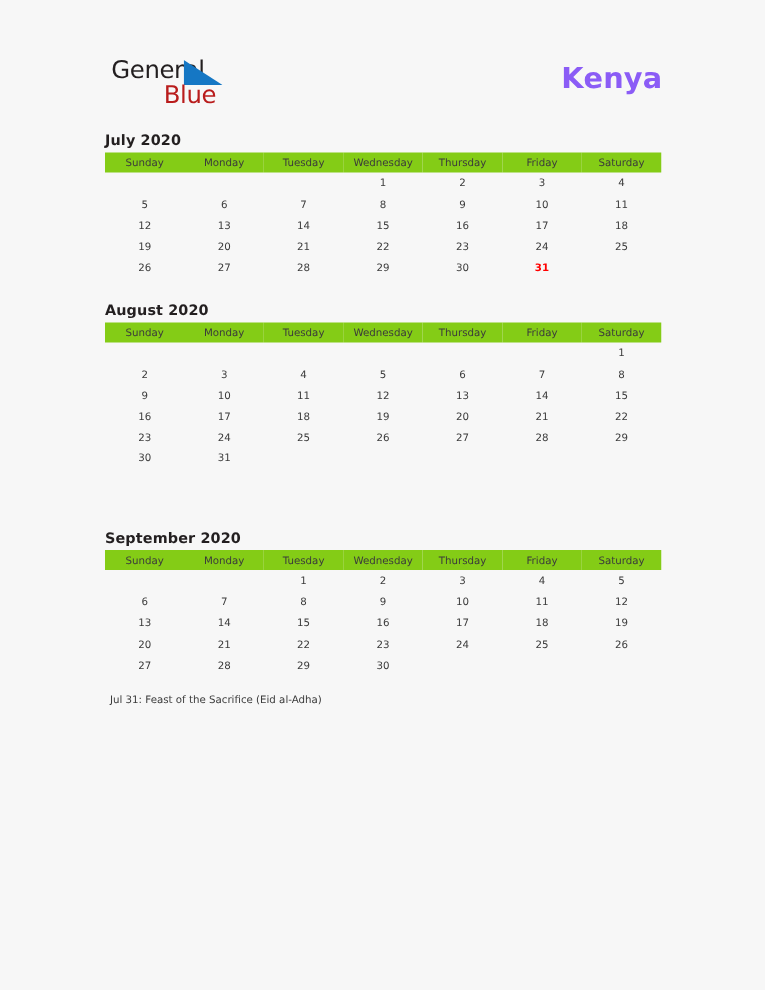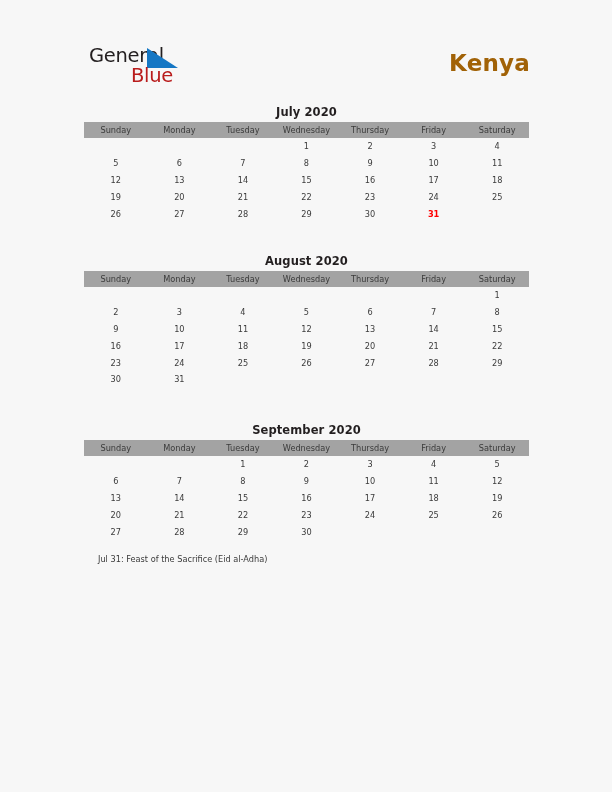--- a/index.html
+++ b/index.html
@@ -61,51 +61,50 @@
     top: 4px;
     width: 31px;
     height: 20px;
   }
   .country-title {
     position: absolute;
     right: 82px;
     top: 10px;
     font-size: 23px;
     font-weight: bold;
-    color: #a16207;
+    color: #8b5cf6;
     letter-spacing: 0.2px;
     white-space: nowrap;
   }
 
   
   .month-block {
     position: absolute;
     left: 84px;
     width: 445px;
   }
   #block-0 { top: 104px; }
-  #block-1 { top: 253px; }
+  #block-1 { top: 240px; }
   #block-2 { top: 422px; }
 
   .month-title {
-    text-align: center;
     font-size: 11.5px;
     font-weight: bold;
     color: #231f20;
     height: 18px;
     line-height: 16px;
     letter-spacing: 0.1px;
   }
   table.cal {
     border-collapse: collapse;
     width: 445px;
     table-layout: fixed;
   }
   table.cal thead th {
-    background: #a3a3a3;
+    background: #84cc16;
     font-size: 8.2px;
     font-weight: normal;
     color: #3b3b3b;
     height: 16px;
     line-height: 16px;
     padding: 0;
     text-align: center;
     border: none;
   }
   table.cal tbody td {
@@ -124,21 +123,20 @@
   table.cal tbody td.empty {
     color: transparent;
   }
 
   
   .notes {
     position: absolute;
     left: 88px;
     top: 553px;
     width: 460px;
-    margin-left: 10px;
   }
   .note-line {
     font-size: 8.2px;
     color: #3b3b3b;
     line-height: 12px;
     white-space: nowrap;
   }
 </style>
 </head>
 <body>

